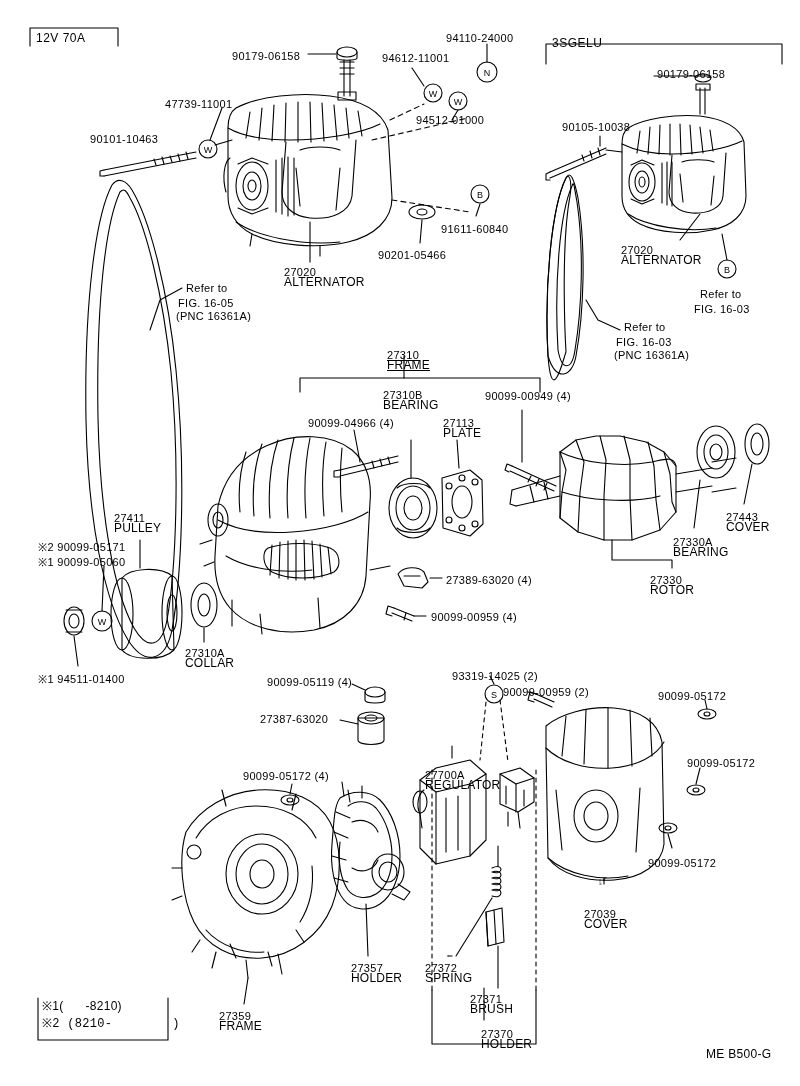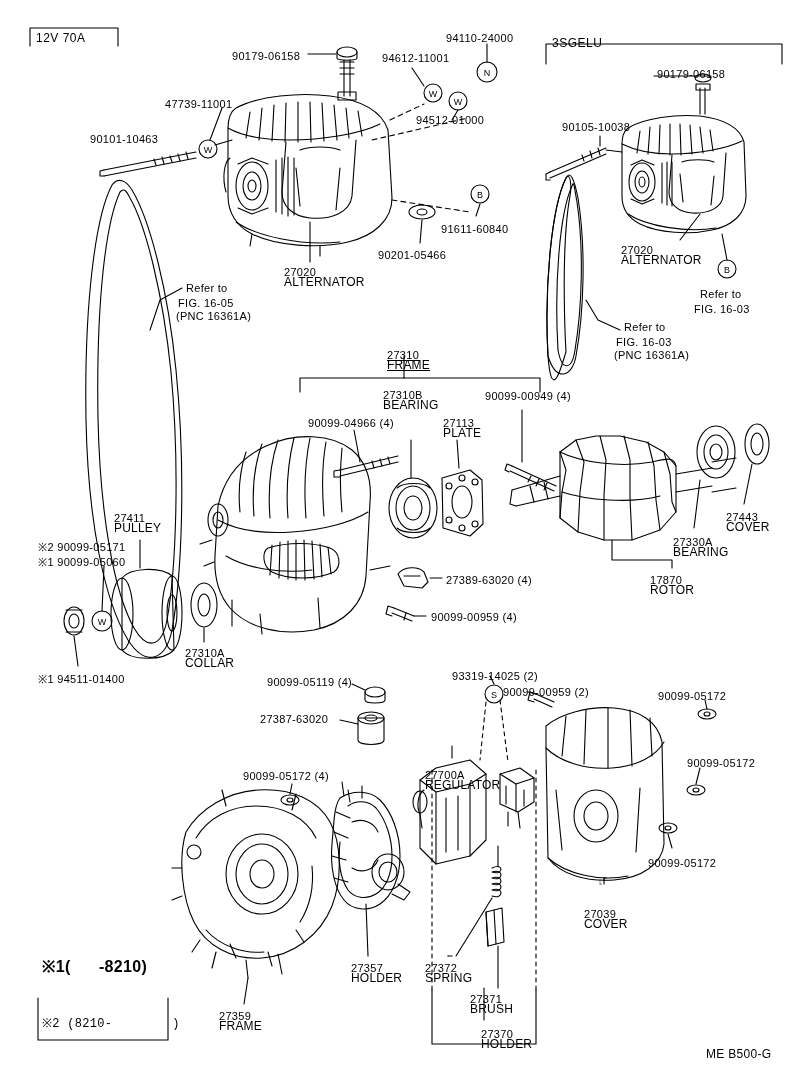--- a/index.html
+++ b/index.html
@@ -444,21 +444,21 @@
       <line x1="601" y1="884" x2="601" y2="884"></line>
       <line x1="600" y1="884" x2="600" y2="884"></line>
 
     </g>
   </svg>
 
   <div class="boxlabel" style="left:36px;top:31px;">12V 70A</div>
   <div class="boxlabel" style="left:552px;top:36px;">3SGELU</div>
   <div class="lbl" style="left:706px;top:1048px;font-size:12px;">ME B500-G</div>
 
-  <div class="lbl" style="left:42px;top:961px;font-size:16px;font-weight:bold;">※1(      -8210)</div>
+  <div class="lbl" style="left:42px;top:1000px;font-size:12px;">※1(      -8210)</div>
   <div class="lbl" style="left:42px;top:1018px;font-size:12px;font-family:Liberation Mono, monospace;">※2 (8210-        )</div>
 
   <div id="callouts">
       <div class="lbl" style="left: 232px; top: 50px;"><span>90179-06158</span></div>
       <div class="lbl" style="left: 446px; top: 32px;"><span>94110-24000</span></div>
       <div class="lbl" style="left: 382px; top: 52px;"><span>94612-11001</span></div>
       <div class="lbl" style="left: 165px; top: 98px;"><span>47739-11001</span></div>
       <div class="lbl" style="left: 416px; top: 114px;"><span>94512-01000</span></div>
       <div class="lbl" style="left: 90px; top: 133px;"><span>90101-10463</span></div>
       <div class="lbl" style="left: 441px; top: 223px;"><span>91611-60840</span></div>
@@ -475,21 +475,21 @@
       <div class="lbl" style="left: 624px; top: 321px;"><span>Refer to</span></div>
       <div class="lbl" style="left: 616px; top: 336px;"><span>FIG. 16-03</span></div>
       <div class="lbl" style="left: 614px; top: 349px;"><span>(PNC 16361A)</span></div>
       <div class="lbl" style="left: 387px; top: 349px; text-decoration: underline;"><span>27310</span><span class="sub">FRAME</span></div>
       <div class="lbl" style="left: 383px; top: 389px;"><span>27310B</span><span class="sub">BEARING</span></div>
       <div class="lbl" style="left: 485px; top: 390px;"><span>90099-00949 (4)</span></div>
       <div class="lbl" style="left: 308px; top: 417px;"><span>90099-04966 (4)</span></div>
       <div class="lbl" style="left: 443px; top: 417px;"><span>27113</span><span class="sub">PLATE</span></div>
       <div class="lbl" style="left: 726px; top: 511px;"><span>27443</span><span class="sub">COVER</span></div>
       <div class="lbl" style="left: 673px; top: 536px;"><span>27330A</span><span class="sub">BEARING</span></div>
-      <div class="lbl" style="left: 650px; top: 574px;"><span>17870</span><span class="sub">ROTOR</span></div>
+      <div class="lbl" style="left: 650px; top: 574px;"><span>27330</span><span class="sub">ROTOR</span></div>
       <div class="lbl" style="left: 114px; top: 512px;"><span>27411</span><span class="sub">PULLEY</span></div>
       <div class="lbl" style="left: 38px; top: 541px;"><span>※2 90099-05171</span></div>
       <div class="lbl" style="left: 38px; top: 556px;"><span>※1 90099-05060</span></div>
       <div class="lbl" style="left: 185px; top: 647px;"><span>27310A</span><span class="sub">COLLAR</span></div>
       <div class="lbl" style="left: 38px; top: 673px;"><span>※1 94511-01400</span></div>
       <div class="lbl" style="left: 446px; top: 574px;"><span>27389-63020 (4)</span></div>
       <div class="lbl" style="left: 431px; top: 611px;"><span>90099-00959 (4)</span></div>
       <div class="lbl" style="left: 452px; top: 670px;"><span>93319-14025 (2)</span></div>
       <div class="lbl" style="left: 503px; top: 686px;"><span>90099-00959 (2)</span></div>
       <div class="lbl" style="left: 267px; top: 676px;"><span>90099-05119 (4)</span></div>

